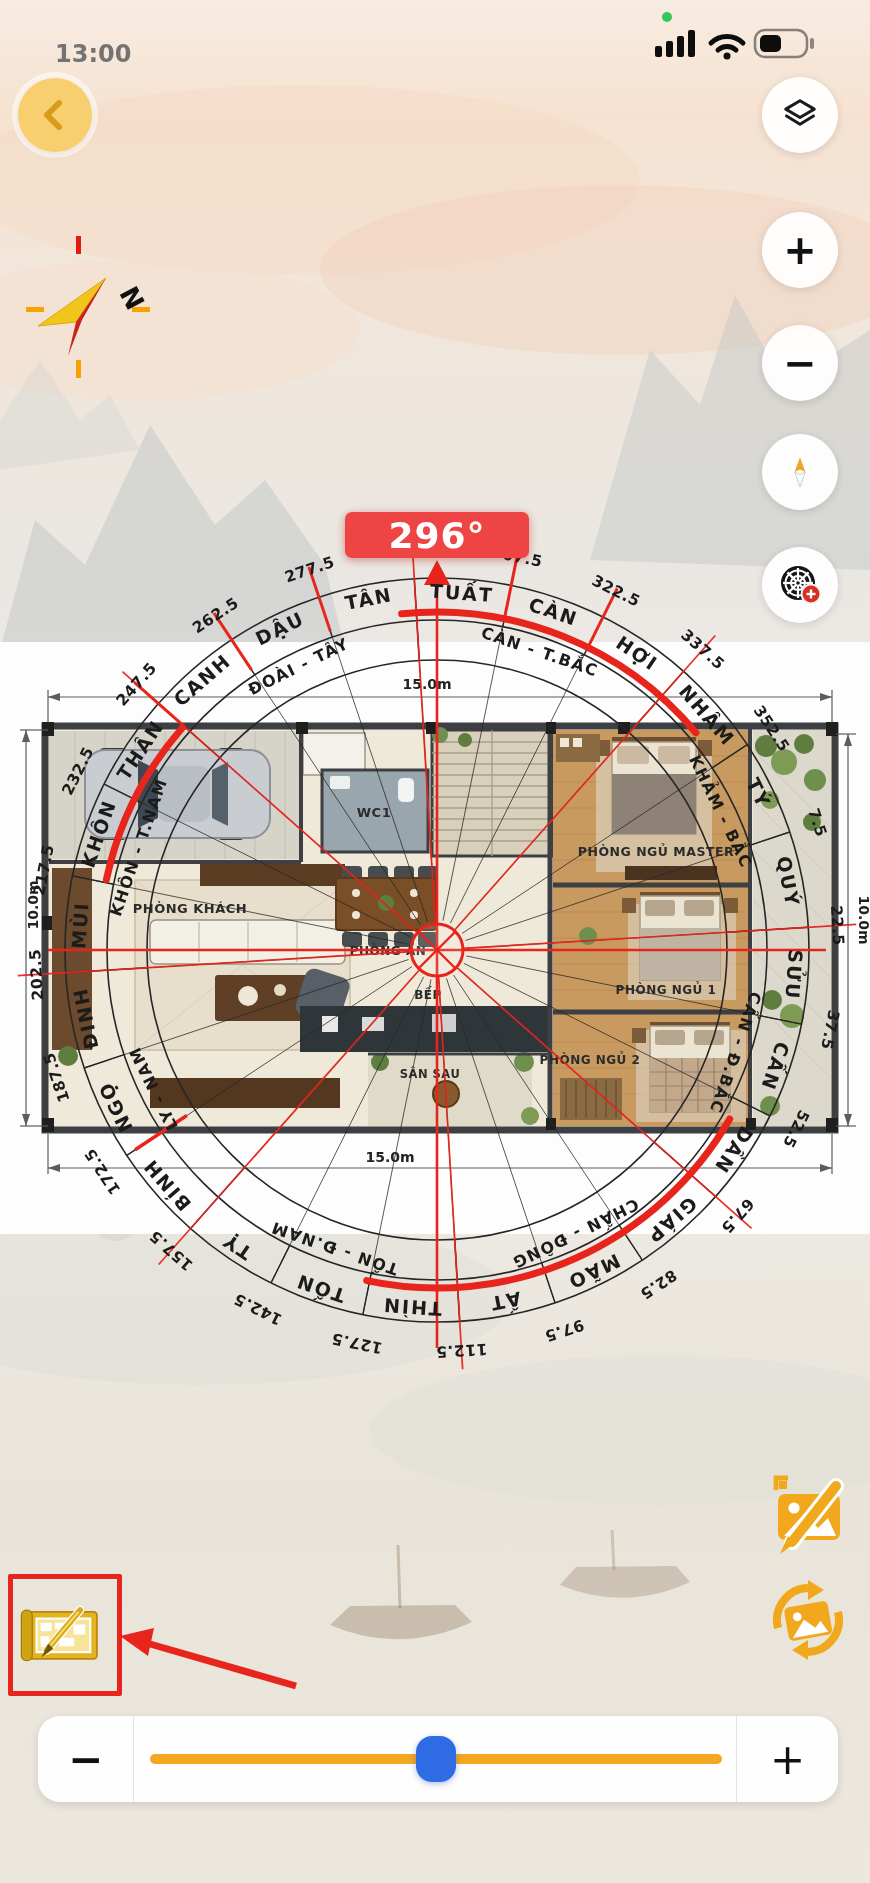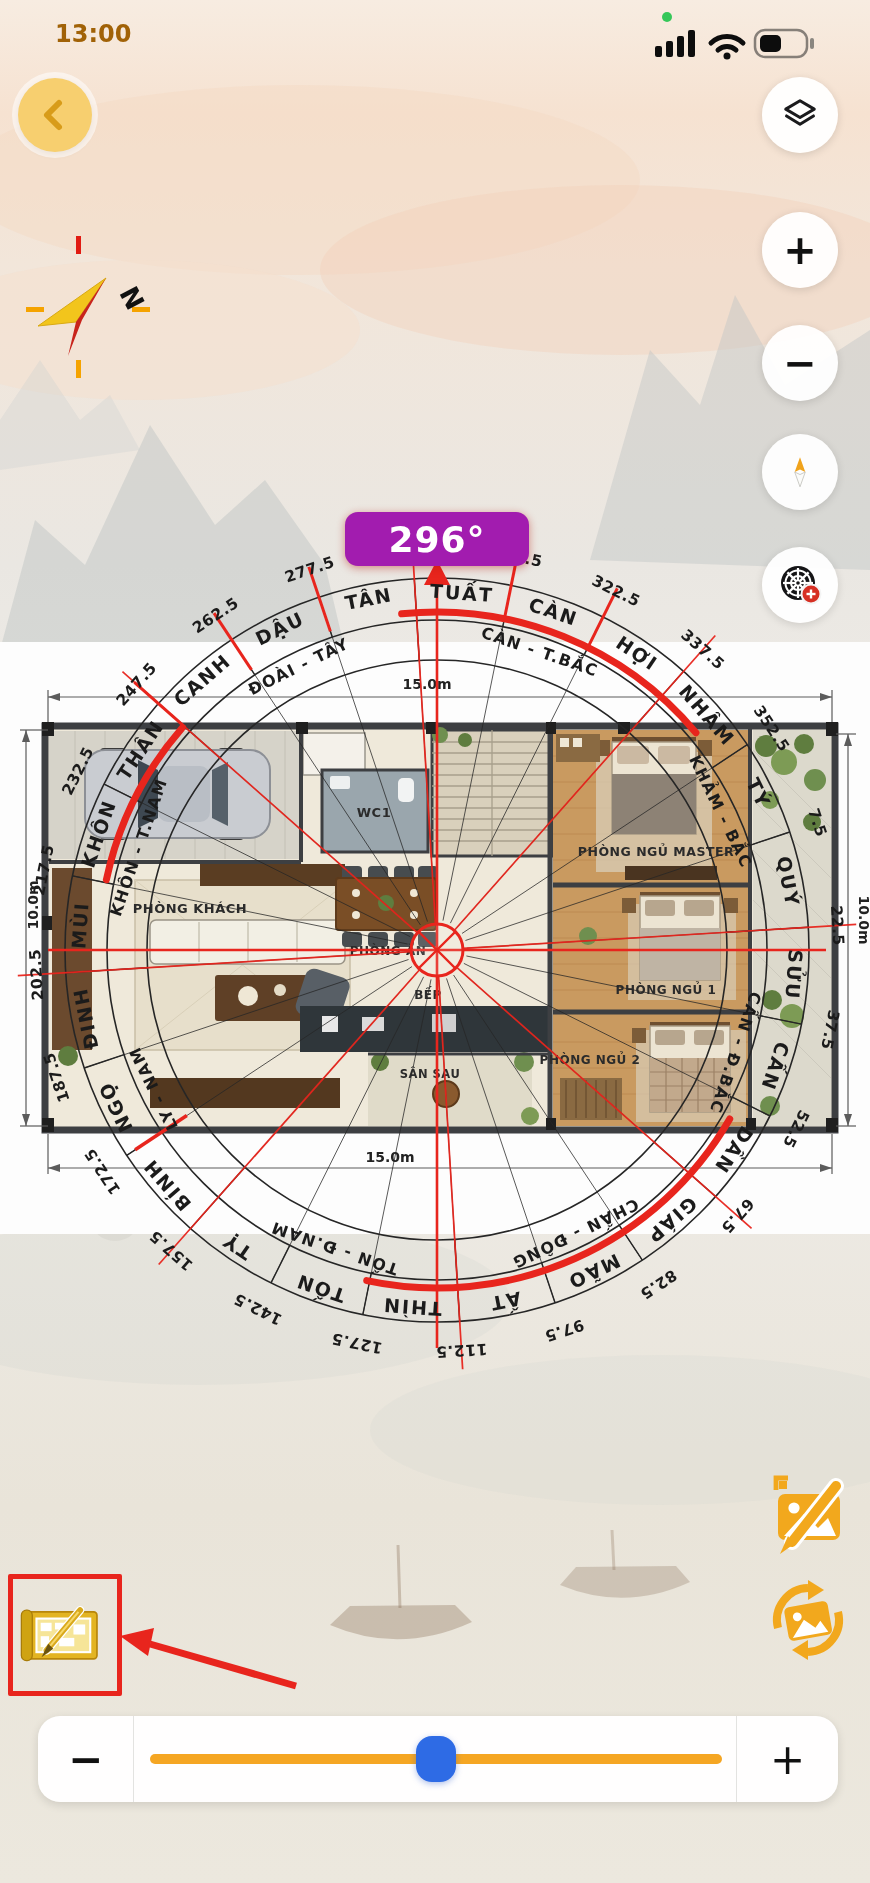--- a/index.html
+++ b/index.html
@@ -8,27 +8,27 @@
     font-family:"DejaVu Sans","Liberation Sans",sans-serif;
     background:linear-gradient(180deg,#f7ece1 0%,#f6e2d1 6%,#f2e6da 14%,#eae7e2 30%,#f0eee9 46%,#edeae4 62%,#e9e4d9 80%,#ece8de 100%);
   }
   svg{display:block}
   .abs{position:absolute}
   #bg-art{left:0;top:0;z-index:0;pointer-events:none}
   #white-band{left:0;top:642px;width:870px;height:592px;background:#fdfdfd;z-index:1}
   #plan-svg{left:0;top:0;z-index:2;pointer-events:none}
   #compass-svg{left:0;top:0;z-index:3;pointer-events:none}
   #heading-badge{
-    left:345px;top:512px;width:184px;height:54px;z-index:4;
-    background:#a21caf;border-radius:13px;color:#fff;
+    left:345px;top:512px;width:184px;height:46px;z-index:4;
+    background:#ef4444;border-radius:7px;color:#fff;
     font-size:36px;font-weight:bold;letter-spacing:1px;
     display:flex;align-items:center;justify-content:center;
     box-shadow:0 2px 8px rgba(180,20,10,.45);
   }
-  #status-time{left:55px;top:20px;font-size:24px;font-weight:600;color:#a16207;z-index:7}
+  #status-time{left:55px;top:40px;font-size:24px;font-weight:600;color:#737373;z-index:7}
   #status-icons{left:620px;top:0;z-index:7}
   #back-btn{left:18px;top:78px;width:74px;height:74px;border-radius:50%;
     background:#f7cf6f;box-shadow:0 0 0 6px rgba(255,255,255,.55),0 2px 6px rgba(0,0,0,.15);
     display:flex;align-items:center;justify-content:center;z-index:7}
   .circle-btn{position:absolute;left:762px;width:76px;height:76px;border-radius:50%;
     background:rgba(255,255,255,.94);box-shadow:0 2px 9px rgba(0,0,0,.13);
     display:flex;align-items:center;justify-content:center;z-index:7}
   .glyph-btn{font-size:40px;font-weight:600;color:#111;line-height:1}
   #mini-compass{left:8px;top:228px;z-index:7}
   #fab-edit{left:762px;top:1468px;z-index:7}

